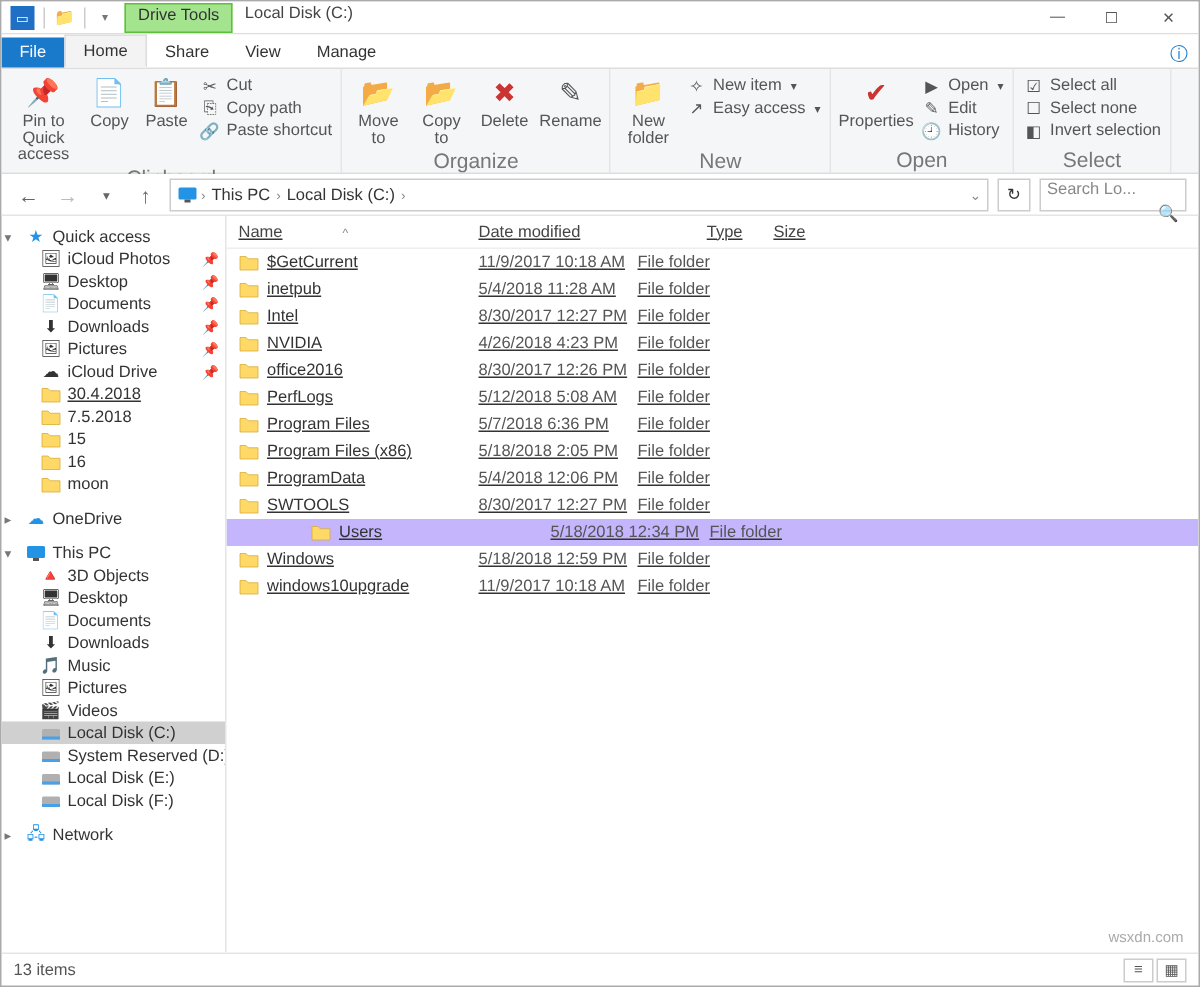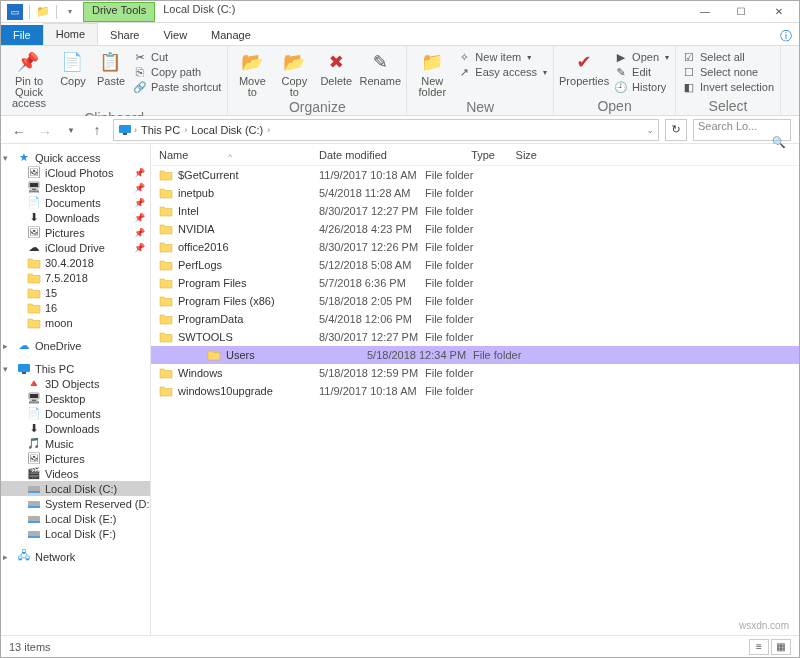--- a/index.html
+++ b/index.html
@@ -44,21 +44,21 @@
   
   .body { flex:1; display:flex; overflow:hidden; }
   .navpane { width:150px; border-right:1px solid #e5e5e5; overflow:hidden; padding:6px 0; }
   .np-item { display:flex; align-items:center; gap:4px; padding:1px 4px 1px 14px; white-space:nowrap; }
   .np-item.sel { background:#d0d0d0; }
   .np-item .exp { width:10px; font-size:9px; color:#777; margin-left:-12px; }
   .np-item .pin { margin-left:auto; color:#888; font-size:9px; }
   .np-spacer { height:8px; }
   .np-ic { width:14px; height:13px; font-size:11px; display:flex; align-items:center; justify-content:center; }
   
-  .content { flex:1; display:flex; flex-direction:column; }
+  .content { flex:1; display:flex; flex-direction:column;text-decoration:underline; }
   .col-headers { display:flex; height:22px; align-items:center; border-bottom:1px solid #eee; color:#444; font-size:11px; }
   .col-name { width:168px; padding-left:8px; }
   .col-date { width:106px; }
   .col-type { width:70px;text-align:right; }
   .col-size { width:50px; text-align:right; padding-right:8px; }
   .sort-ind { display:inline-block; font-size:8px; color:#888; margin-left:40px; }
   .filelist { flex:1; overflow:auto; }
   .row { display:flex; align-items:center; height:18px; font-size:11px; }
   .row.sel { background:#c4b5fd;padding-left:48px; }
   .row .fname { width:168px; display:flex; gap:5px; padding-left:8px; }
@@ -292,21 +292,21 @@
         <div class="np-item" style="padding-left: 26px;">
           <span class="np-ic">🖼</span>
           <span>Pictures</span>
           <span class="pin">📌</span>
         </div>
         <div class="np-item" style="padding-left: 26px;">
           <span class="np-ic">☁</span>
           <span>iCloud Drive</span>
           <span class="pin">📌</span>
         </div>
-        <div class="np-item" style="padding-left: 26px;">
+        <div class="np-item" style="padding-left: 26px; text-decoration: underline;">
           <span class="np-ic">
             <svg class="fold-svg" width="14" height="12">
               <path d="M1 2 h4 l1.5 1.5 H13 V11 H1 Z"></path>
             </svg>
           </span>
           <span>30.4.2018</span>
         </div>
         <div class="np-item" style="padding-left: 26px;">
           <span class="np-ic">
             <svg class="fold-svg" width="14" height="12">

